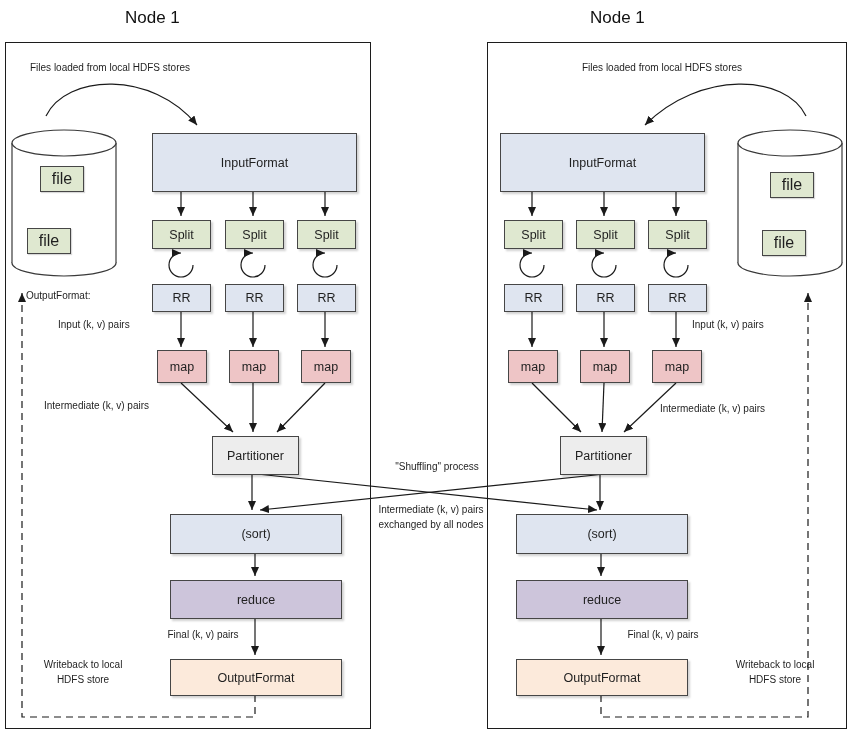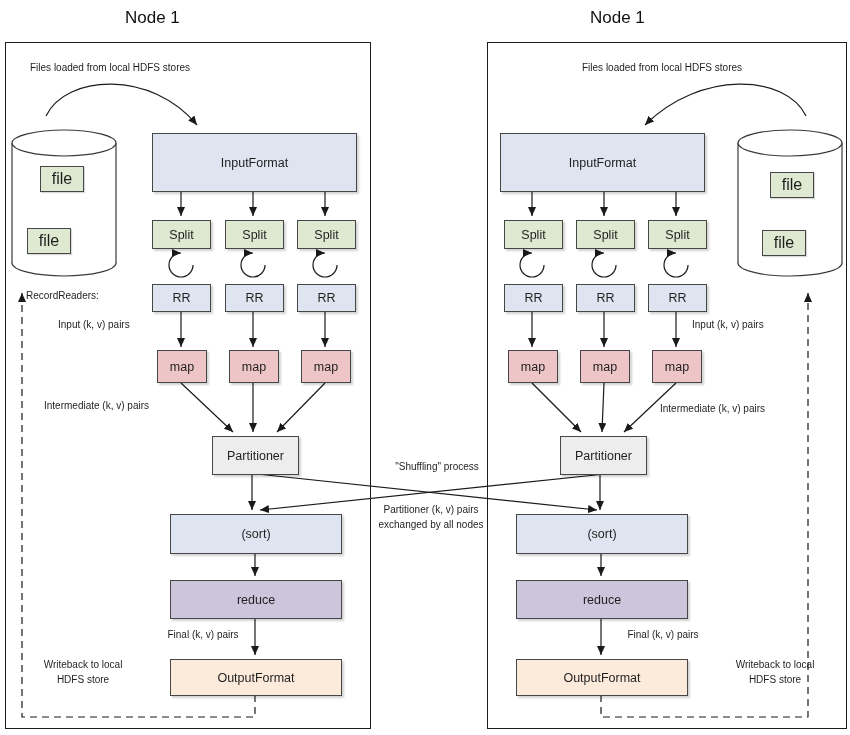--- a/index.html
+++ b/index.html
@@ -106,21 +106,21 @@
 
   <div class="box c-green file" style="left:40px;top:166px;width:42px;height:24px">file</div>
   <div class="box c-green file" style="left:27px;top:228px;width:42px;height:24px">file</div>
 
   <div class="box c-blue" style="left:152px;top:133px;width:203px;height:57px">InputFormat</div>
 
   <div class="box c-green" style="left:152px;top:220px;width:57px;height:27px">Split</div>
   <div class="box c-green" style="left:225px;top:220px;width:57px;height:27px">Split</div>
   <div class="box c-green" style="left:297px;top:220px;width:57px;height:27px">Split</div>
 
-  <div class="lbl" style="left:26px;top:288px;width:118px">RecordReaders:</div>
+  <div class="lbl" style="left:26px;top:288px;width:118px">OutputFormat:</div>
 
   <div class="box c-blue" style="left:152px;top:284px;width:57px;height:26px">RR</div>
   <div class="box c-blue" style="left:225px;top:284px;width:57px;height:26px">RR</div>
   <div class="box c-blue" style="left:297px;top:284px;width:57px;height:26px">RR</div>
 
   <div class="lbl" style="left:58px;top:317px;width:115px">Input (k, v) pairs</div>
 
   <div class="box c-pink" style="left:157px;top:350px;width:48px;height:31px">map</div>
   <div class="box c-pink" style="left:229px;top:350px;width:48px;height:31px">map</div>
   <div class="box c-pink" style="left:301px;top:350px;width:48px;height:31px">map</div>
@@ -133,21 +133,21 @@
 
   <div class="box c-purple" style="left:170px;top:580px;width:170px;height:37px">reduce</div>
 
   <div class="lbl center" style="left:150px;top:627px;width:106px">Final (k, v) pairs</div>
 
   <div class="box c-peach" style="left:170px;top:659px;width:170px;height:35px">OutputFormat</div>
 
   <div class="lbl center" style="left:32px;top:657px;width:102px">Writeback to local HDFS store</div>
 
   <div class="lbl center" style="left:381px;top:459px;width:112px">"Shuffling" process</div>
-  <div class="lbl center" style="left:370px;top:502px;width:122px">Partitioner (k, v) pairs exchanged by all nodes</div>
+  <div class="lbl center" style="left:370px;top:502px;width:122px">Intermediate (k, v) pairs exchanged by all nodes</div>
 
   <div class="node-outline" style="left:487px;top:42px;width:358px;height:685px"></div>
   <div class="title" style="left:590px;top:8px;width:120px">Node 1</div>
 
   <div class="lbl" style="left:582px;top:60px;width:250px">Files loaded from local HDFS stores</div>
 
   <div class="box c-green file" style="left:770px;top:172px;width:42px;height:24px">file</div>
   <div class="box c-green file" style="left:762px;top:230px;width:42px;height:24px">file</div>
 
   <div class="box c-blue" style="left:500px;top:133px;width:203px;height:57px">InputFormat</div>

